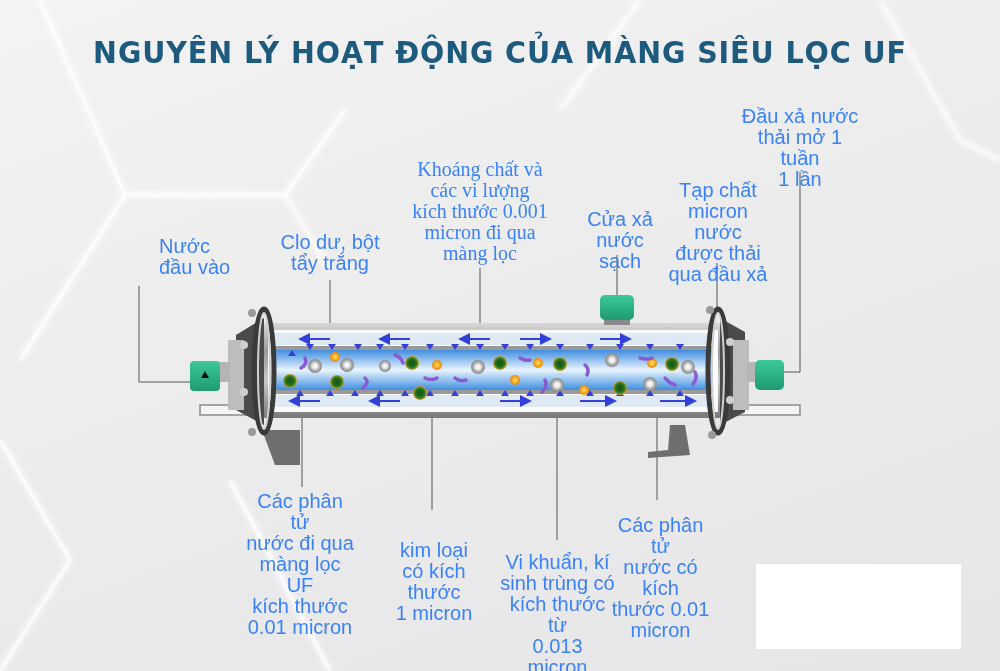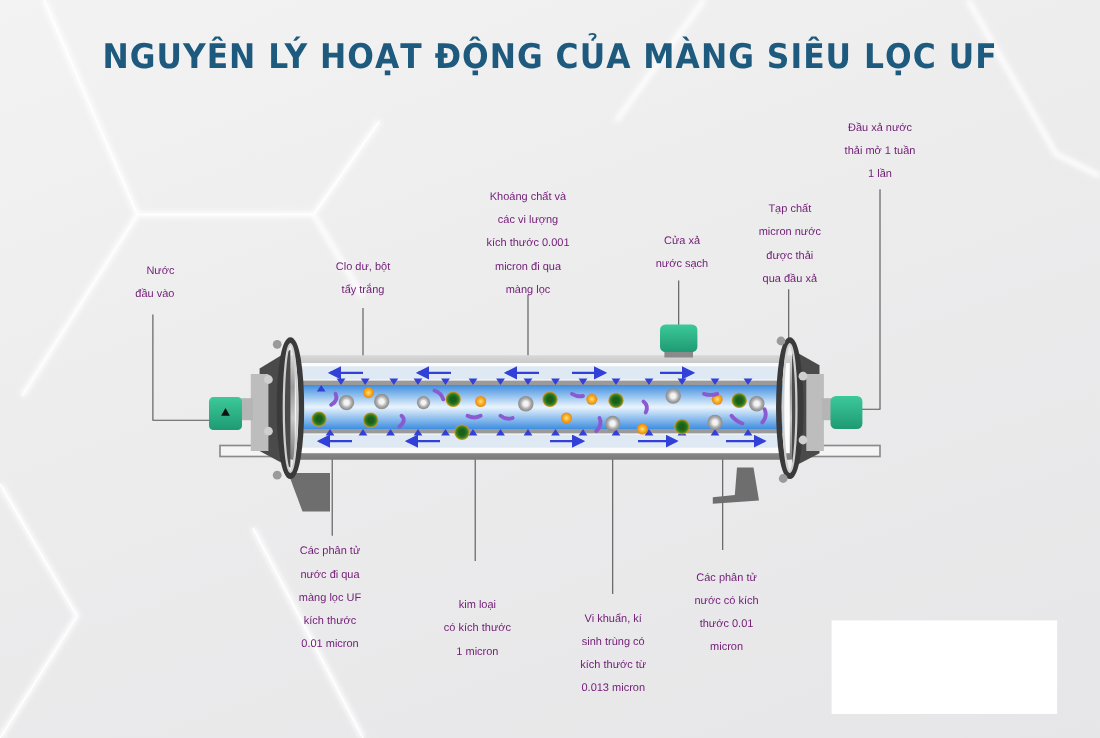--- a/index.html
+++ b/index.html
@@ -9,24 +9,24 @@
     font-family: "Liberation Sans", "DejaVu Sans", sans-serif;
   }
   .bg-svg { position: absolute; left: 0; top: 0; width: 1000px; height: 671px; }
   .title {
     position: absolute; left: 0; top: 34px; width: 1000px; text-align: center;
     font-family: "DejaVu Sans", sans-serif; font-weight: bold;
     font-size: 31px; letter-spacing: 1px; color: #1d5a7e;
     transform: scaleX(0.92); transform-origin: center;
   }
   .label {
-    position: absolute; color: #701a75; font-size: 10px; line-height: 21px;
+    position: absolute; color: #3b82f6; font-size: 20px; line-height: 21px;
     text-align: center; white-space: pre-line;
   }
-  .label.left { text-align: right; }
+  .label.left { text-align: left; margin-left: 36px; }
   .diagram-svg { position: absolute; left: 0; top: 0; width: 1000px; height: 671px; }
   .white-patch { position: absolute; left: 756px; top: 564px; width: 205px; height: 85px; background: #ffffff; }
 </style>
 </head>
 <body>
 
 <svg class="bg-svg" viewBox="0 0 1000 671">
   <defs>
     <filter id="glow" x="-20%" y="-20%" width="140%" height="140%">
       <feGaussianBlur stdDeviation="2.5"></feGaussianBlur>
@@ -237,21 +237,21 @@
   <g>
     <rect x="604" y="315" width="26" height="10" fill="#8a8a8a"></rect>
     <rect x="600" y="295" width="34" height="25" rx="5" fill="url(#green)"></rect>
   </g>
 </svg>
 
 <div class="label left" style="left:123px; top:236px;">Nước
 đầu vào</div>
 <div class="label" style="left:280px; top:232px; width:100px;">Clo dư, bột
 tẩy trắng</div>
-<div class="label" style="left:410px; top:169px; width:140px;">Khoáng chất và
+<div class="label" style="left:410px; top:159px; width:140px;font-family:Liberation Serif, serif;">Khoáng chất và
 các vi lượng
 kích thước 0.001
 micron đi qua
 màng lọc</div>
 <div class="label" style="left:575px; top:209px; width:90px;">Cửa xả
 nước sạch</div>
 <div class="label" style="left:668px; top:180px; width:100px;">Tạp chất
 micron nước
 được thải
 qua đầu xả</div>

